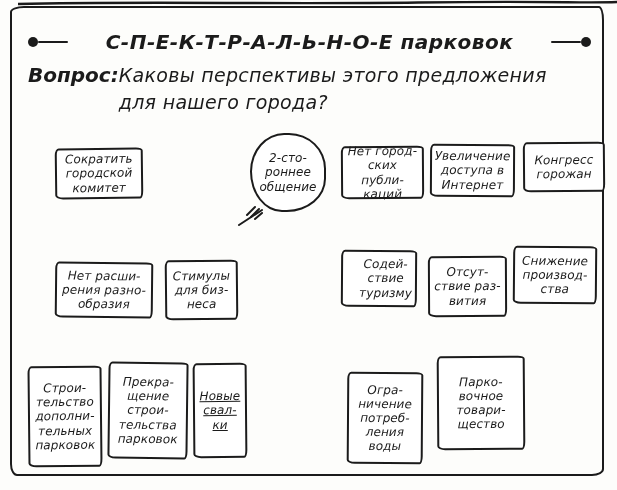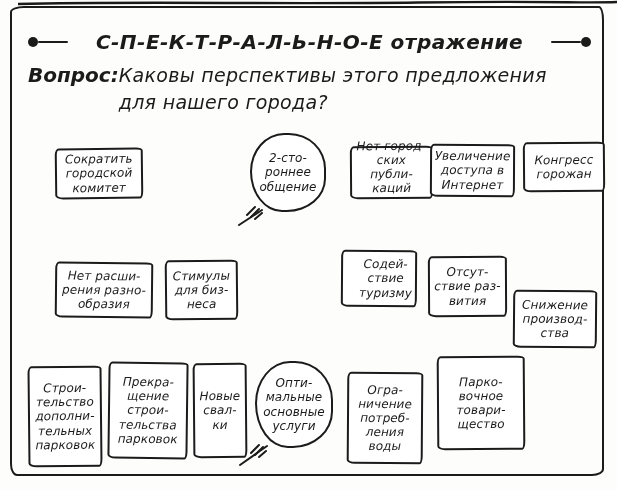--- a/index.html
+++ b/index.html
@@ -86,55 +86,55 @@
     text-align:center;padding:4px;
   }
   .circle-label{
     font:italic 400 12px/1.17 "DejaVu Sans",sans-serif;
     white-space:pre-line;letter-spacing:.1px;
   }
   .tail{position:absolute;left:-14px;bottom:-16px;}
   
   .r1c1{left:55px;top:148px;width:88px;height:51px;transform:rotate(-.7deg);}
   .r1c2{left:155px;top:146px;width:88px;height:58px;transform:rotate(.5deg);}
-  .r1c3{left:350px;top:146px;width:83px;height:53px;transform:rotate(-.4deg);align-items:flex-end;}
+  .r1c3{left:341px;top:146px;width:83px;height:53px;transform:rotate(-.4deg);}
   .r1c4{left:430px;top:144px;width:85px;height:53px;transform:rotate(.3deg);}
   .r1c5{left:523px;top:142px;width:82px;height:50px;transform:rotate(-.5deg);}
   .c1{left:250px;top:133px;width:76px;height:79px;}
   
   .r2c1{left:55px;top:262px;width:98px;height:56px;transform:rotate(.6deg);}
   .r2c2{left:165px;top:260px;width:73px;height:60px;transform:rotate(-.6deg);}
   .r2c3{left:341px;top:250px;width:76px;height:57px;transform:rotate(.4deg);justify-content:flex-end;}
   .r2c4{left:428px;top:256px;width:79px;height:61px;transform:rotate(-.3deg);}
-  .r2c5{left:513px;top:246px;width:84px;height:58px;transform:rotate(.5deg);margin-top:44px;}
+  .r2c5{left:513px;top:246px;width:84px;height:58px;transform:rotate(.5deg);}
   .c2{left:248px;top:243px;width:80px;height:88px;}
   
   .r3c1{left:28px;top:366px;width:74px;height:101px;transform:rotate(-.6deg);}
   .r3c2{left:108px;top:362px;width:80px;height:97px;transform:rotate(.7deg);}
-  .r3c3{left:193px;top:363px;width:54px;height:95px;transform:rotate(-.5deg);}
+  .r3c3{left:193px;top:363px;width:54px;height:95px;transform:rotate(-.5deg);text-decoration:underline;}
   .r3c4{left:347px;top:372px;width:76px;height:92px;transform:rotate(.4deg);}
   .r3c5{left:437px;top:356px;width:88px;height:94px;transform:rotate(-.4deg);}
   .c3{left:255px;top:361px;width:78px;height:87px;}
   .c3 .tail{left:-18px;bottom:-20px;}
 </style>
 </head>
 <body>
 
 <div class="canvas">
 
   <svg class="page-edge" viewBox="0 0 599 6" width="599" height="6">
     <path d="M0 4 C 120 1, 260 4.5, 400 2.5 S 560 3.5, 599 2" stroke="#1b1b1b" stroke-width="2.4" fill="none"></path>
   </svg>
 
   <div class="frame"></div>
 
   <div class="title-row">
     <span class="title-dot"></span>
     <span class="title-line"></span>
-    <h1 class="chart-title">С-П-Е-К-Т-Р-А-Л-Ь-Н-О-Е отражение</h1>
+    <h1 class="chart-title">С-П-Е-К-Т-Р-А-Л-Ь-Н-О-Е парковок</h1>
     <span class="title-line"></span>
     <span class="title-dot"></span>
   </div>
 
   <div class="question">
     <span class="q-label">Вопрос:</span>
     <span class="q-text">Каковы перспективы этого предложения
 для нашего города?</span>
   </div>
 
@@ -211,36 +211,20 @@
 щение
 строи-
 тельства
 парковок</span>
   </div>
   <div class="card r3c3">
     <span class="card-label">Новые
 свал-
 ки</span>
   </div>
-  <div class="circle c3">
-    <div class="bubble">
-      <span class="circle-label">Опти-
-мальные
-основные
-услуги</span>
-    </div>
-    <svg class="tail" viewBox="0 0 36 34" width="36" height="34">
-      <g stroke="#1b1b1b" stroke-width="2" stroke-linecap="round" fill="none">
-        <path d="M3 31 L30 12"></path>
-          <path d="M14 19 L22 11"></path>
-          <path d="M18 21 L26 13"></path>
-          <path d="M22 23 L29 17"></path>
-      </g>
-    </svg>
-  </div>
   <div class="card r3c4">
     <span class="card-label">Огра-
 ничение
 потреб-
 ления
 воды</span>
   </div>
   <div class="card r3c5">
     <span class="card-label">Парко-
 вочное

